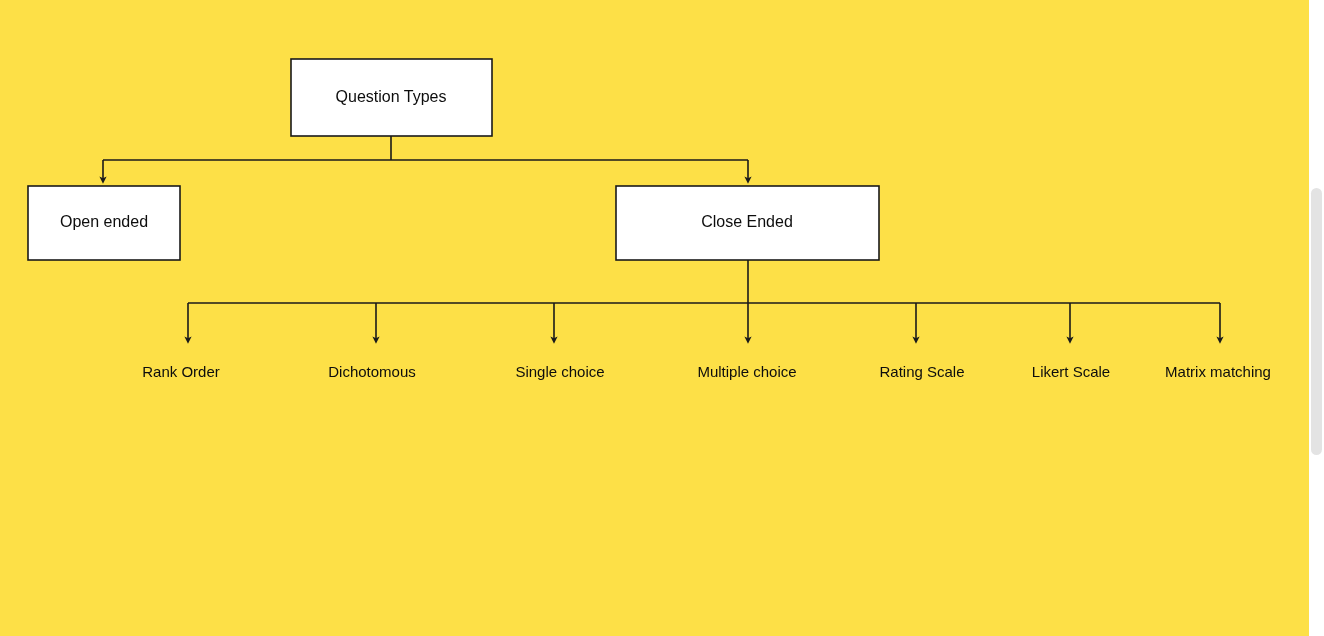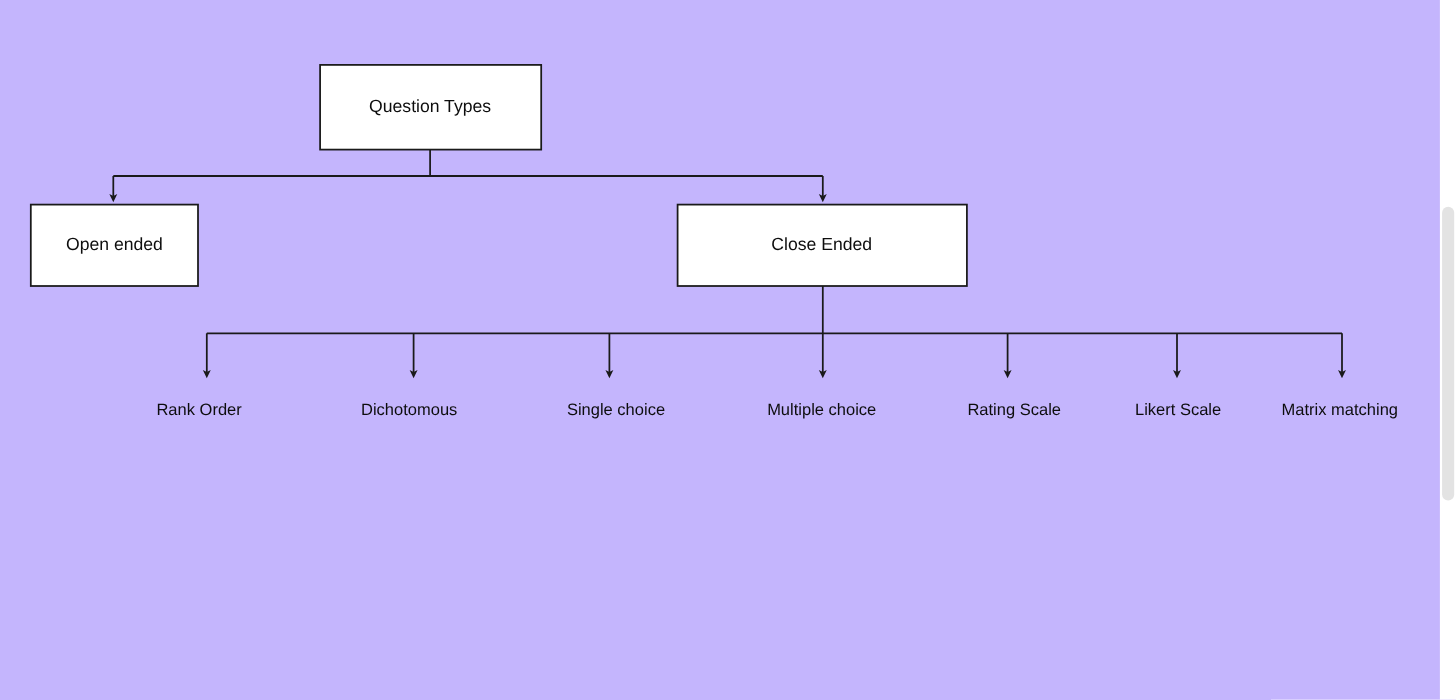--- a/index.html
+++ b/index.html
@@ -14,21 +14,21 @@
     overflow: hidden;
     font-family: "Liberation Sans", sans-serif;
   }
 
   #canvas {
     position: absolute;
     left: 0;
     top: 0;
     width: 1324px;
     height: 636px;
-    background: #c4b5fd;
+    background: #fde047;
   }
 
   #diagram-svg {
     position: absolute;
     left: 0;
     top: 0;
     width: 1324px;
     height: 636px;
     display: block;
   }

